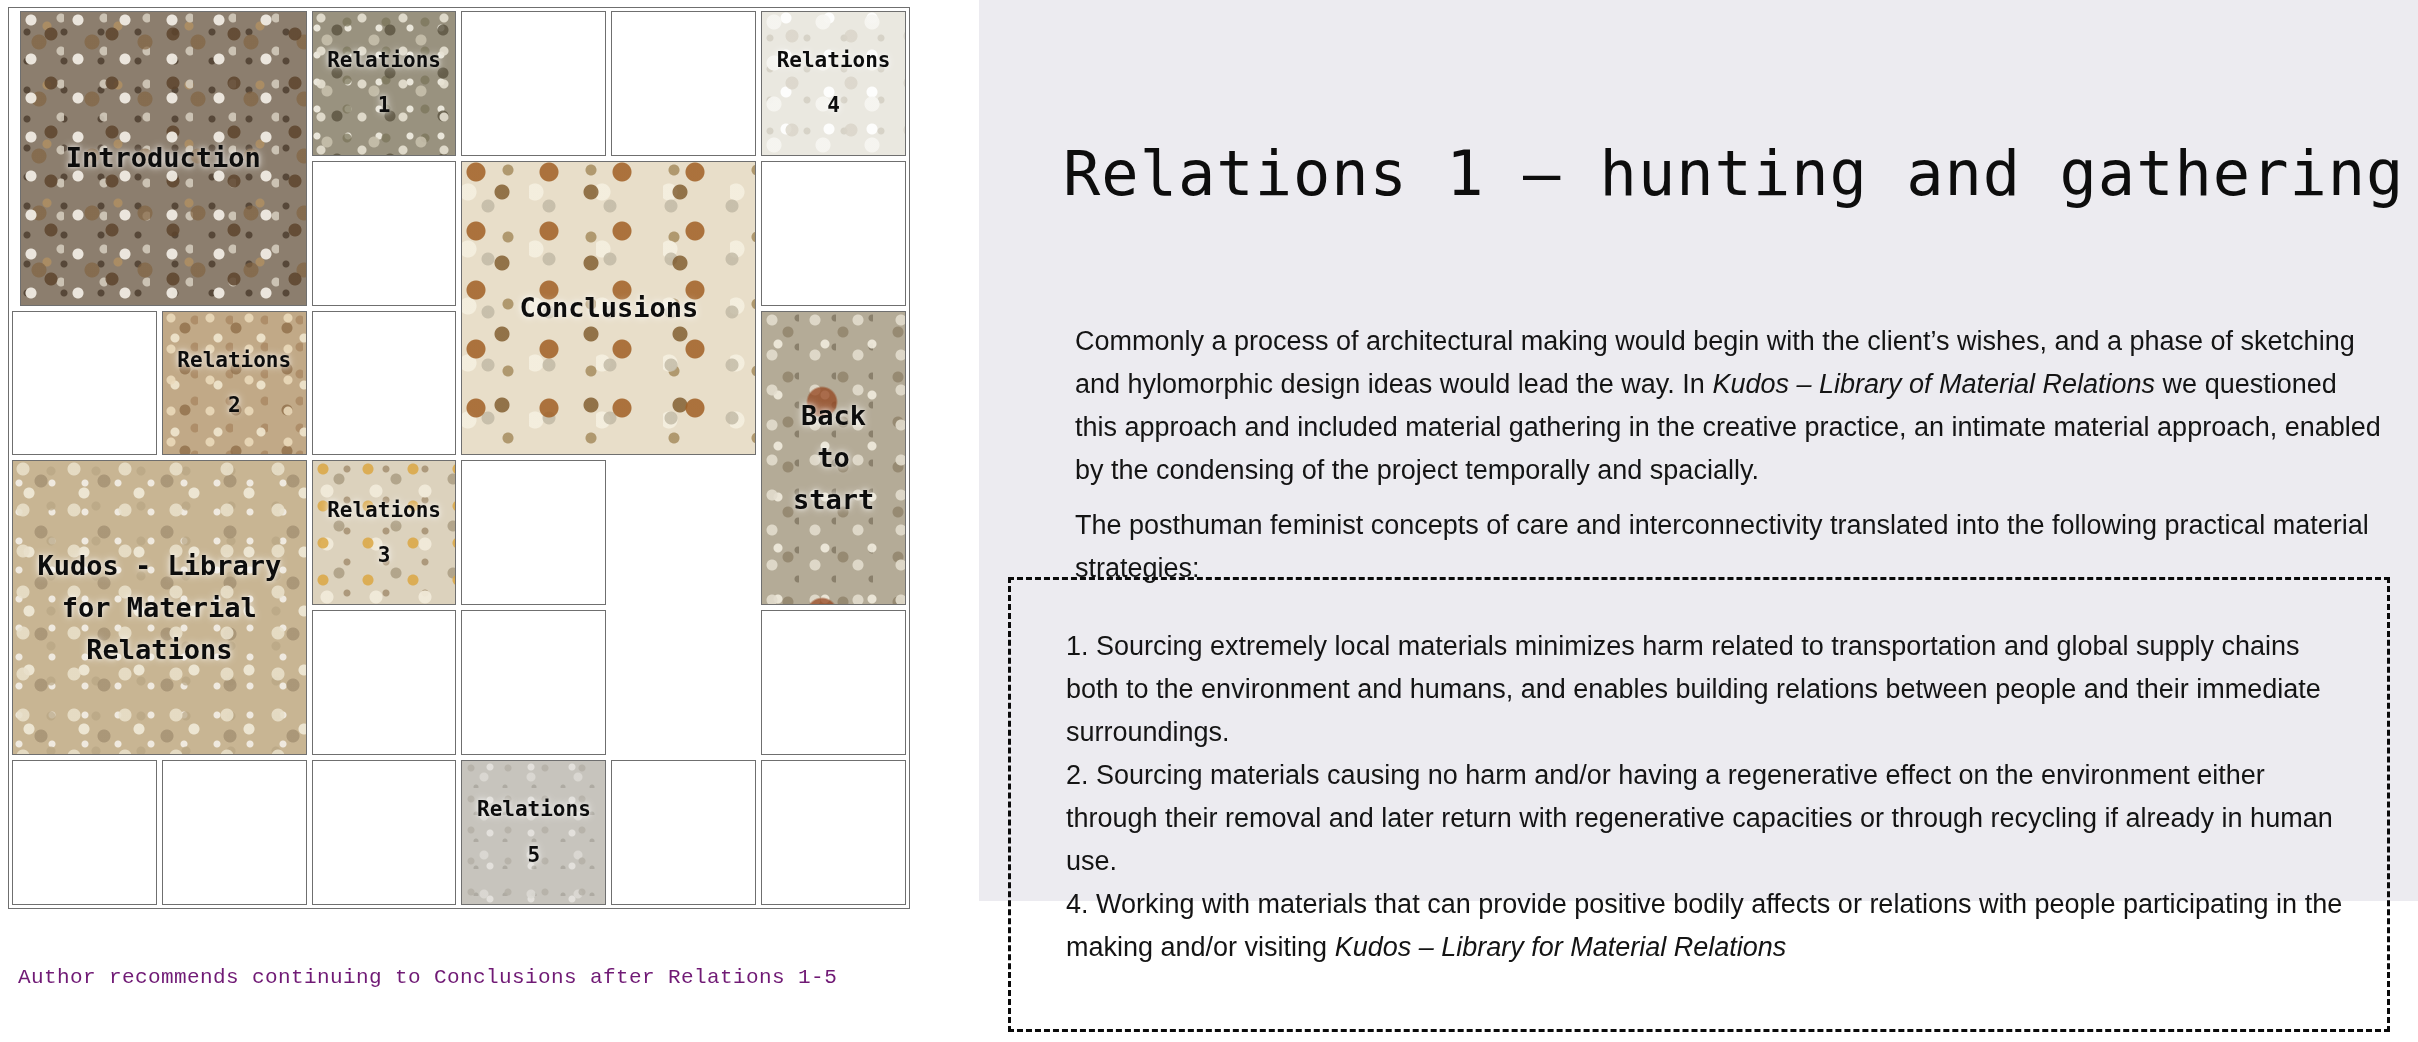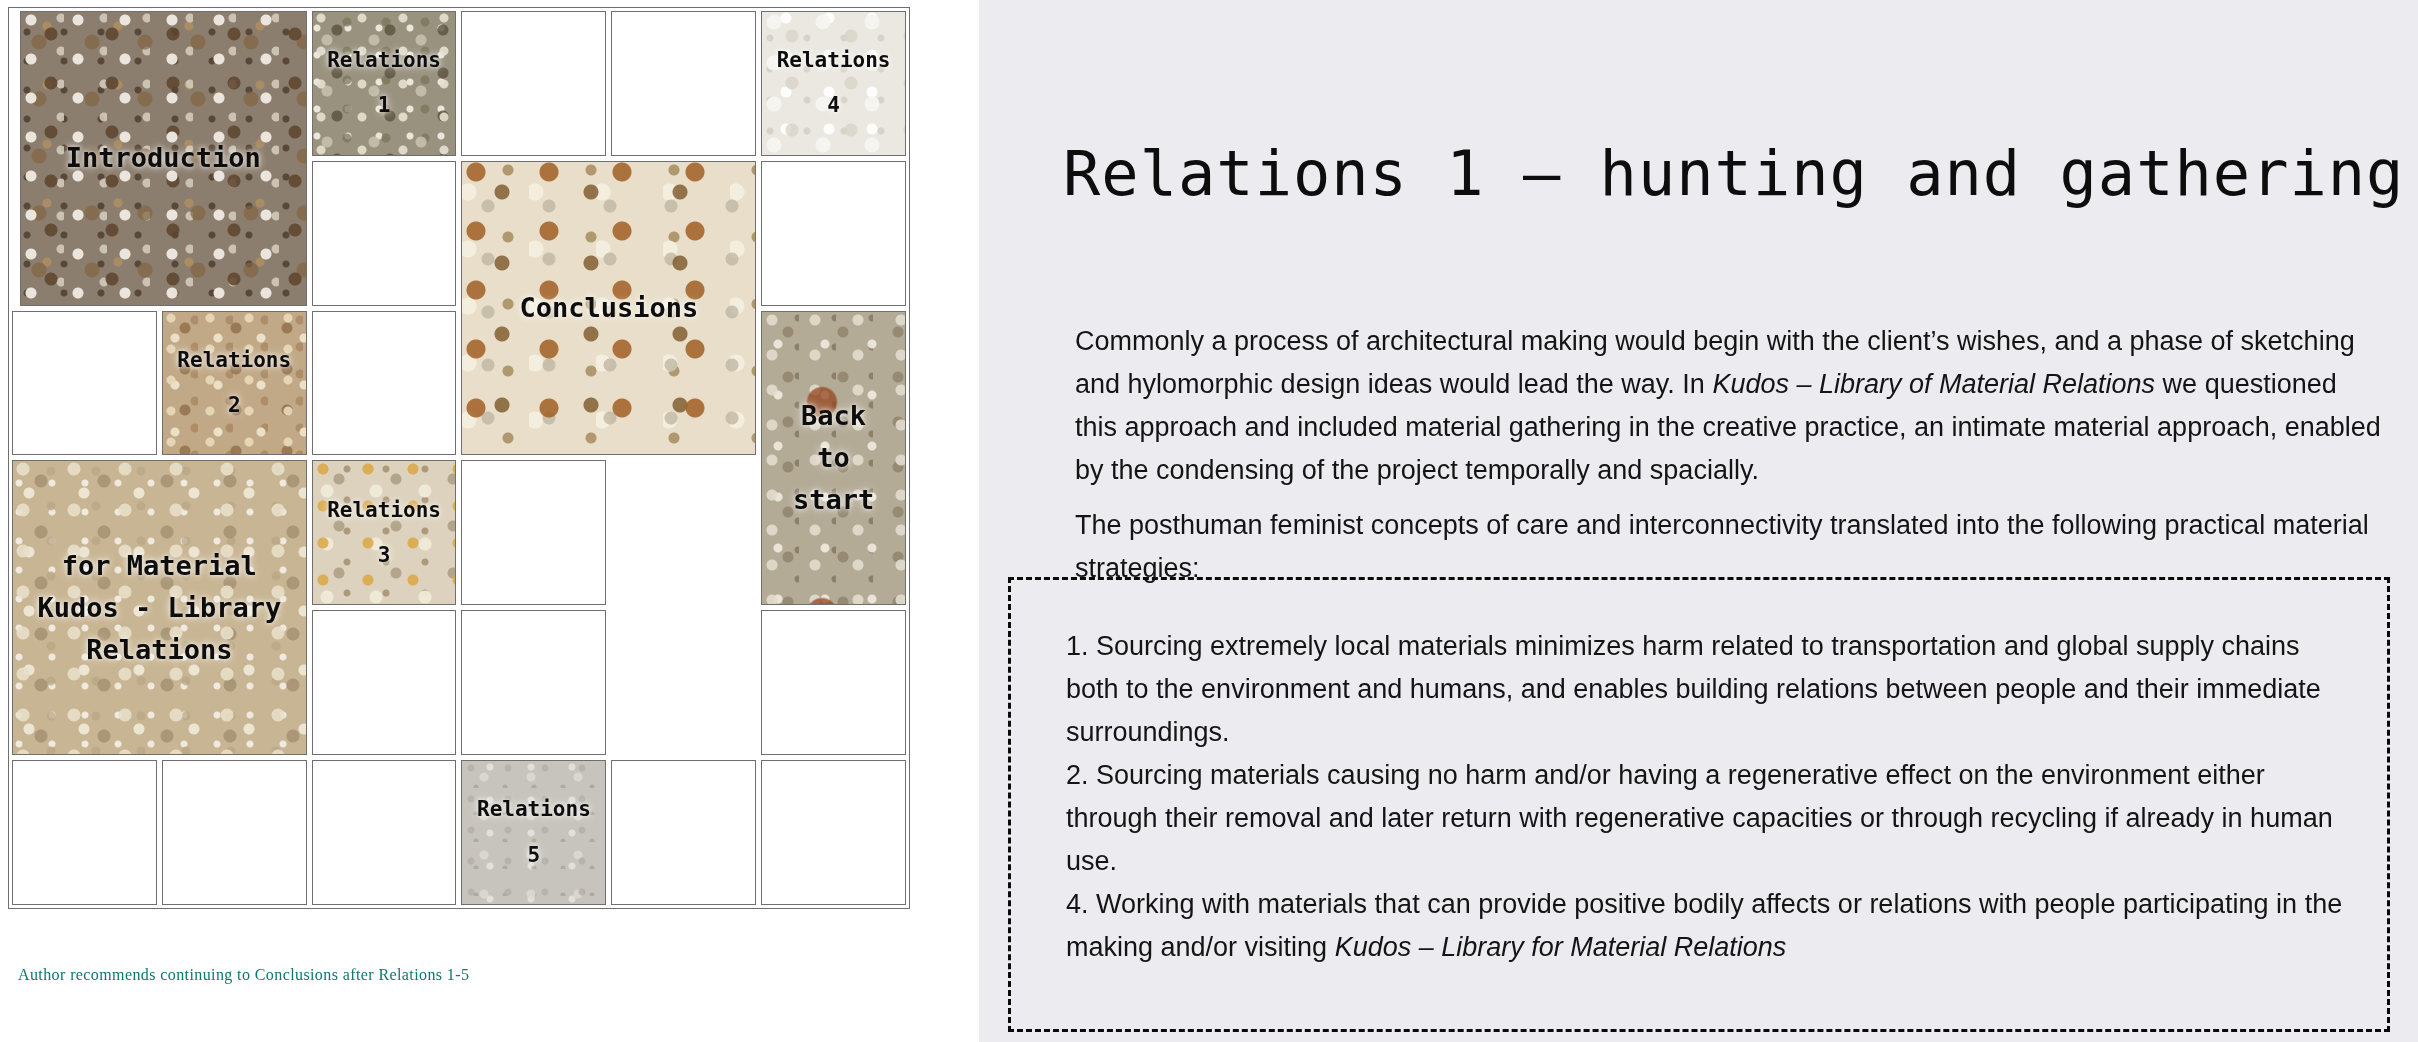--- a/index.html
+++ b/index.html
@@ -91,27 +91,27 @@
   .tex-grey5{background-color:#c7c4bd;background-image:
     radial-gradient(circle at 9px 7px, rgba(179,175,165,.8) 0 3px, transparent 4px),
     radial-gradient(circle at 22px 16px, rgba(219,217,211,.9) 0 4px, transparent 5px),
     radial-gradient(circle at 14px 26px, rgba(157,154,144,.6) 0 2px, transparent 3px),
     radial-gradient(circle at 28px 6px, rgba(229,227,222,.9) 0 3px, transparent 4px);
     background-size:37px 31px,47px 39px,29px 27px,41px 33px;}
 
   
   .caption{
     position:absolute;left:18px;top:966px;
-    font-family:Liberation Serif, serif;
-    font-size:16px;letter-spacing:.4px;color:#0f766e;white-space:nowrap;
+    font-family:Liberation Mono, monospace;
+    font-size:21px;letter-spacing:.4px;color:#701a75;white-space:nowrap;
   }
 
   
   .article{
-    position:absolute;left:979px;top:0;width:1439px;height:1042px;
+    position:absolute;left:979px;top:0;width:1439px;height:901px;
     background:#ECEBF0;
   }
   .article-title{
     position:absolute;left:84px;top:140px;margin:0;
     font-family:"DejaVu Sans Mono","Liberation Mono",monospace;
     font-weight:normal;font-size:62px;letter-spacing:1px;line-height:1.1;
     color:#0d0d0d;white-space:nowrap;
   }
   .article-body{
     position:absolute;left:84px;top:308px;width:1330px;
@@ -178,22 +178,22 @@
   <div class="cell tex-concrete" style="grid-area:3/6/5/7">
     <div class="lbl big">
       <span>Back</span>
         <span>to</span>
         <span>start</span>
     </div>
   </div>
 
   <div class="cell tex-sand" style="grid-area:4/1/6/3">
     <div class="lbl big">
-      <span>for Material</span>
-        <span>Kudos - Library</span>
+      <span>Kudos - Library</span>
+        <span>for Material</span>
         <span>Relations</span>
     </div>
   </div>
 
   <div class="cell tex-ochre" style="grid-area:4/3/5/4">
     <div class="lbl small">
       <span>Relations</span>
         <span>3</span>
     </div>
   </div>

